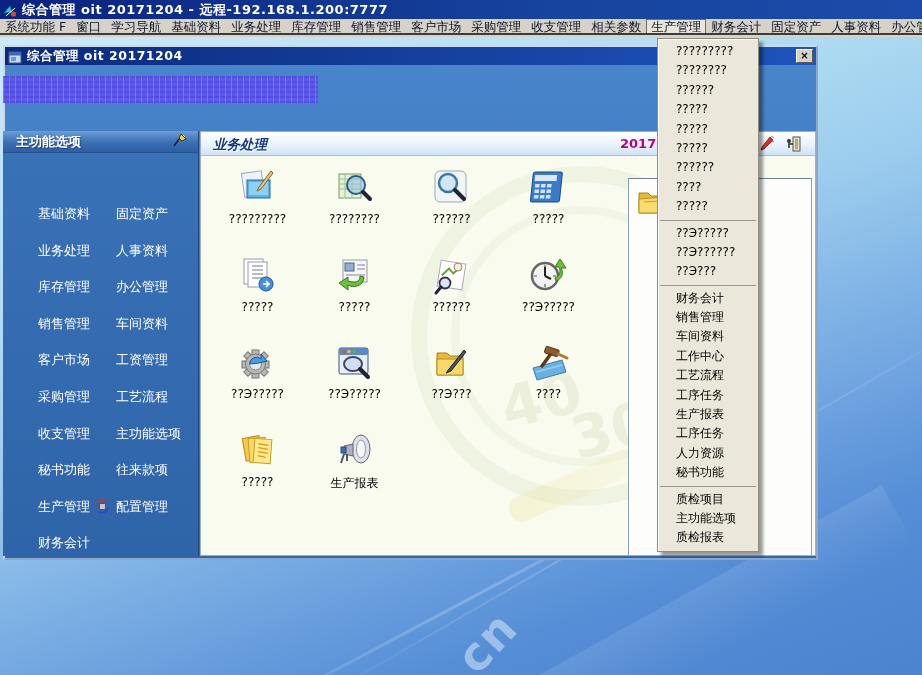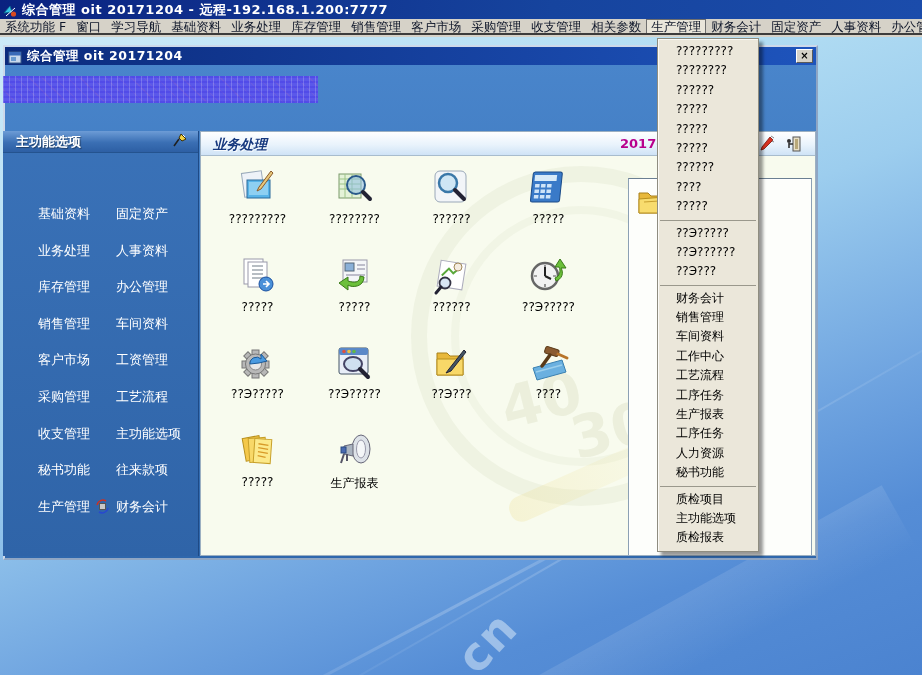--- a/index.html
+++ b/index.html
@@ -221,20 +221,23 @@
             <span class="sb-item">
               <span>生产管理</span>
               <span class="gl">
                 <svg width="15" height="15" viewBox="0 0 15 15">
                     <rect x="4.5" y="4.5" width="6" height="6" fill="#c8c8c8" stroke="#555"></rect>
                     <path d="M2 6 A6 6 0 0 1 11 2" fill="none" stroke="#d03020" stroke-width="1.5"></path>
                     <path d="M13 9 A6 6 0 0 1 4 13" fill="none" stroke="#2848d0" stroke-width="1.5"></path>
                   </svg>
               </span>
             </span>
+            <span class="sb-item">
+                <span>配置管理</span>
+              </span>
             <span class="sb-item">
                 <span>财务会计</span>
               </span>
           </div>
         </div>
 
         <div class="main">
           <div class="m-header">
             <span class="m-title">业务处理</span>
             <span class="m-date">2017-1</span>

